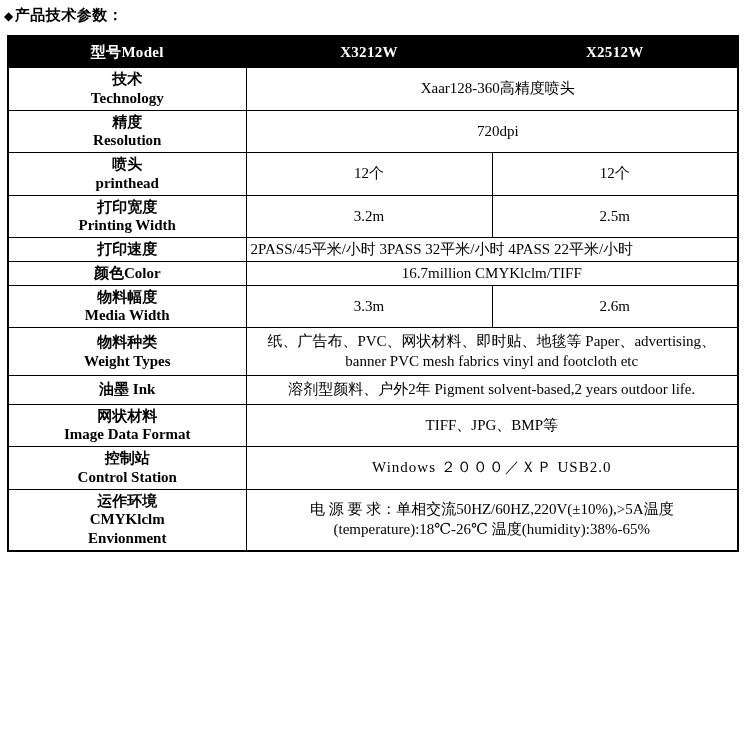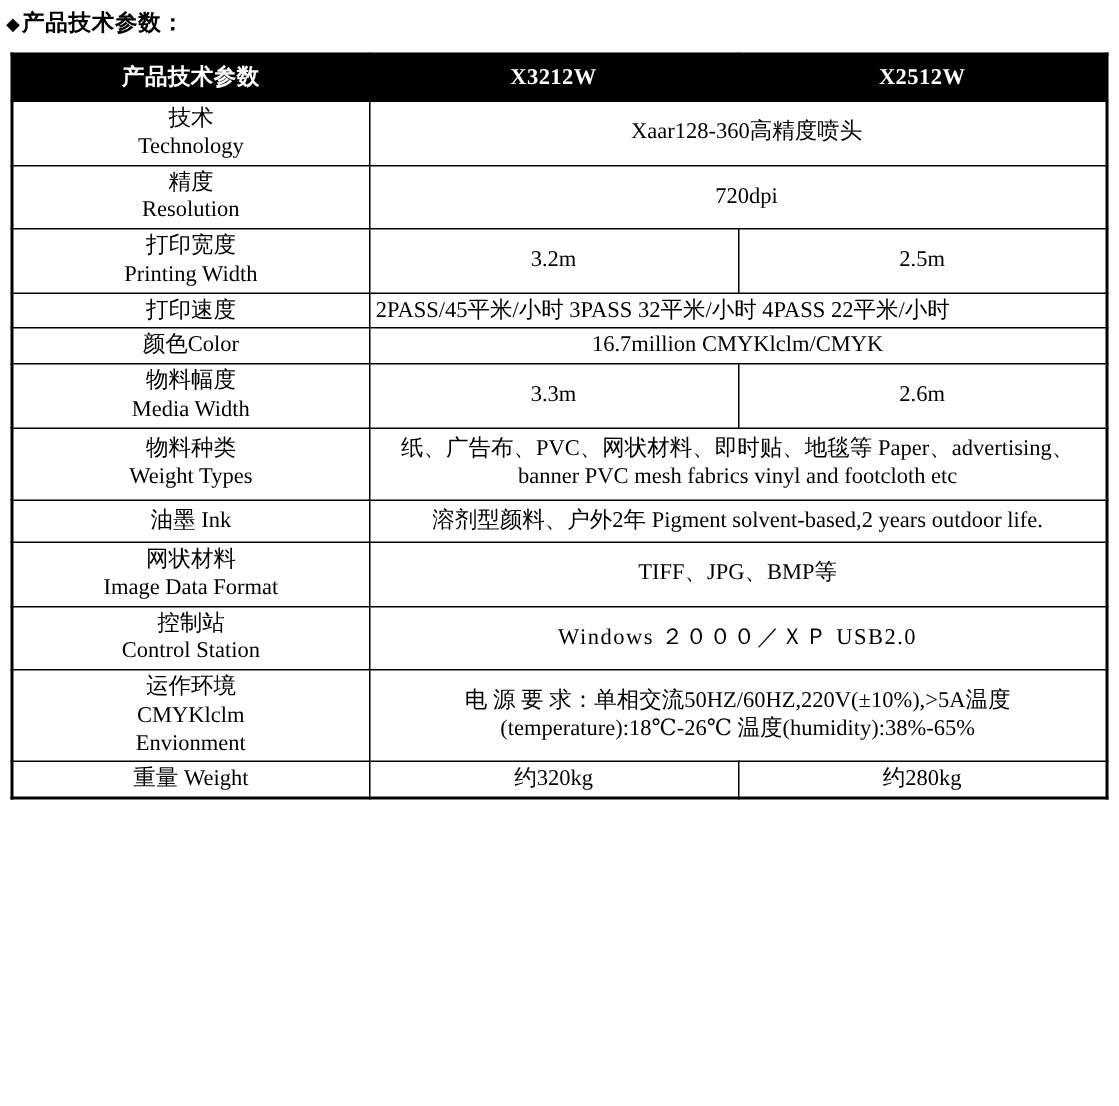--- a/index.html
+++ b/index.html
@@ -54,21 +54,21 @@
     height: 26px;
     font-size: 15px;
     letter-spacing: 0.3px;
   }
   .col-label { width: 238px; }
   .col-a { width: 246px; }
   .col-b { width: 246px; }
 
   td.label {
     text-align: center;
-    font-weight: normal;
+    font-weight: bold;
     font-size: 15px;
     line-height: 1.3;
     padding: 3px 2px;
   }
   td.val {
     text-align: center;
     font-size: 15px;
     padding: 4px 6px;
   }
   td.val.left {
@@ -98,21 +98,21 @@
   </div>
 
   <table class="spec">
     <colgroup>
       <col class="col-label">
       <col class="col-a">
       <col class="col-b">
     </colgroup>
     <thead>
       <tr>
-        <th>产品技术参数</th>
+        <th>型号Model</th>
         <th>X3212W</th>
         <th>X2512W</th>
       </tr>
     </thead>
     <tbody>
 
       <tr>
         <td class="label two-line">
           <span>技术</span>
           <span>Technology</span>
@@ -121,38 +121,46 @@
       </tr>
 
       <tr>
         <td class="label two-line">
           <span>精度</span>
           <span>Resolution</span>
         </td>
         <td class="val spanwide" colspan="2">720dpi</td>
       </tr>
 
+      <tr>
+        <td class="label two-line">
+          <span>喷头</span>
+          <span>printhead</span>
+        </td>
+        <td class="val">12个</td>
+        <td class="val">12个</td>
+      </tr>
 
       <tr>
         <td class="label two-line">
           <span>打印宽度</span>
           <span>Printing Width</span>
         </td>
         <td class="val">3.2m</td>
         <td class="val">2.5m</td>
       </tr>
 
       <tr>
         <td class="label">打印速度</td>
         <td class="val left nowrap" colspan="2">2PASS/45平米/小时 3PASS 32平米/小时 4PASS 22平米/小时</td>
       </tr>
 
       <tr>
         <td class="label">颜色Color</td>
-        <td class="val" colspan="2">16.7million CMYKlclm/CMYK</td>
+        <td class="val" colspan="2">16.7million CMYKlclm/TIFF</td>
       </tr>
 
       <tr>
         <td class="label two-line">
           <span>物料幅度</span>
           <span>Media Width</span>
         </td>
         <td class="val">3.3m</td>
         <td class="val">2.6m</td>
       </tr>
@@ -188,22 +196,17 @@
 
       <tr>
         <td class="label two-line">
           <span>运作环境</span>
           <span>CMYKlclm</span>
           <span>Envionment</span>
         </td>
         <td class="val left wrap" colspan="2">电 源 要 求：单相交流50HZ/60HZ,220V(±10%),&gt;5A温度 (temperature):18℃-26℃ 温度(humidity):38%-65%</td>
       </tr>
 
-      <tr>
-        <td class="label">重量 Weight</td>
-        <td class="val">约320kg</td>
-        <td class="val">约280kg</td>
-      </tr>
 
     </tbody>
   </table>
 
 </div>
 
 </body></html>

